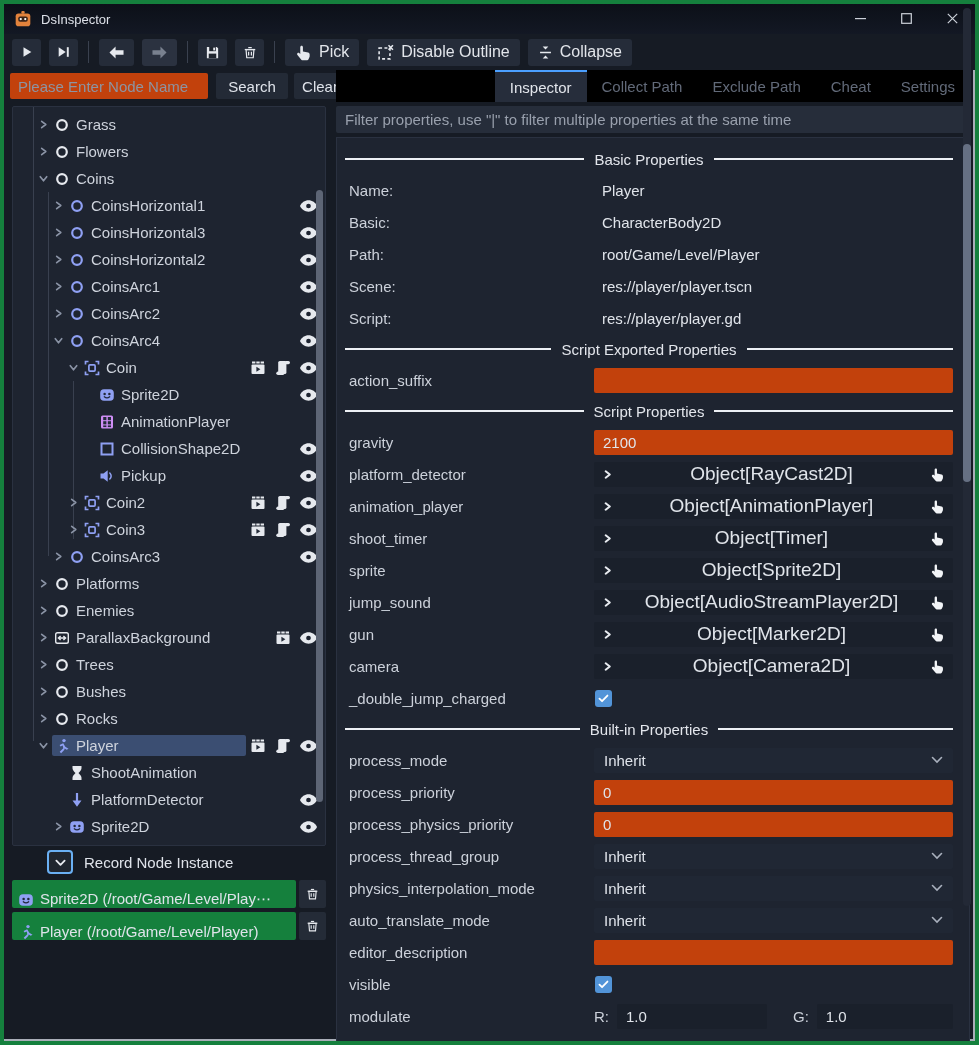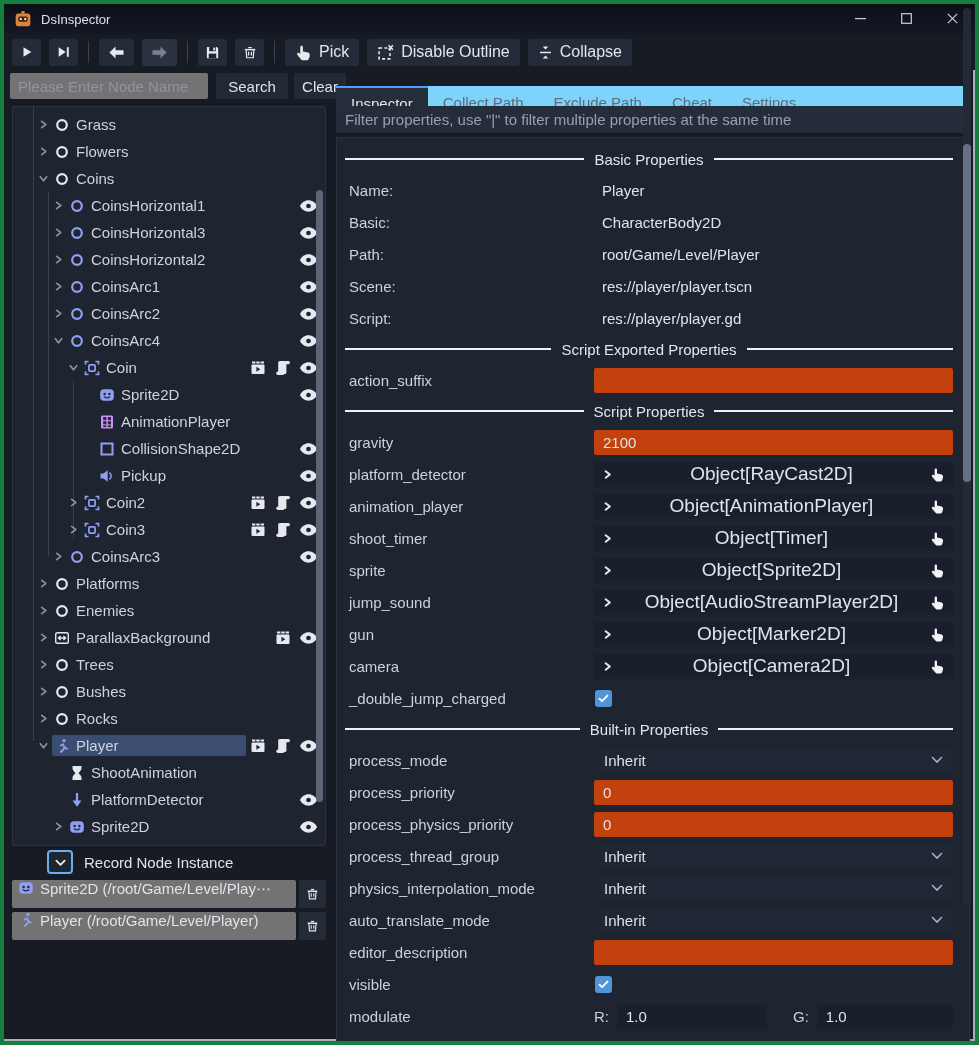--- a/index.html
+++ b/index.html
@@ -24,27 +24,27 @@
   .tb-btn{height:27px;min-width:29px;background:#252c39;border-radius:3px;display:flex;
           align-items:center;justify-content:center;color:#e2e5ea;font-size:16px;padding:0 5px;box-sizing:border-box;}
   .tb-btn.wide{min-width:35px;}
   .tb-btn.disabled{background:#2b3240;}
   .tb-btn.labeled{padding:0 10px;gap:7px;}
   .tb-sep{width:1px;height:22px;background:#3a414f;margin:0 2px;}
   .tb-btn .icn svg{display:block;}
 
   
   .subbar{position:absolute;left:0;top:66px;width:100%;height:32px;}
-  .node-input{position:absolute;left:6px;top:3px;width:198px;height:26px;background:#737373;border:none;
+  .node-input{position:absolute;left:6px;top:3px;width:198px;height:26px;background:#c2410c;border:none;
               border-radius:2px;color:#d6dae1;font-size:15px;padding:0 8px;box-sizing:border-box;outline:none;
               font-family:inherit;}
   .node-input::placeholder{color:#8d94a2;}
   .flat-btn{position:absolute;top:3px;height:26px;background:#232a36;border:none;border-radius:2px;
             color:#dfe3ea;font-size:15px;font-family:inherit;}
-  .tabstrip{position:absolute;left:332px;top:16px;width:634px;height:32px;background:#7dd3fc;display:flex;}
+  .tabstrip{position:absolute;left:332px;top:0;width:634px;height:32px;background:#000000;display:flex;justify-content:flex-end;}
   .tab{height:100%;padding:0 15px;display:flex;align-items:center;font-size:15px;color:#626a79;
        box-sizing:border-box;}
   .tab.active{background:#262d3b;color:#e2e5eb;border-top:2px solid var(--accent);padding-top:0;}
 
   
   .tree-panel{position:absolute;left:8px;top:102px;width:314px;height:740px;background:#1e2430;
               border:1px solid #2a3140;border-radius:2px;box-sizing:border-box;overflow:hidden;}
   .tree-inner{position:relative;padding-top:4px;}
   .guide{position:absolute;width:1px;background:#39404f;}
   .tree-row{height:27px;display:flex;align-items:center;font-size:15px;color:#ced3dc;position:relative;}
@@ -60,21 +60,21 @@
   .badges .eye svg{width:17px;height:12px;}
   .tree-scroll{position:absolute;right:2px;top:83px;width:7px;height:612px;background:#5d6575;border-radius:4px;}
 
   
   .record-header{position:absolute;left:8px;top:845px;width:314px;height:26px;display:flex;align-items:center;margin-left:35px;}
   .rec-toggle{width:26px;height:24px;border:2px solid #6ab0f3;border-radius:4px;background:#20262f;
               display:flex;align-items:center;justify-content:center;box-sizing:border-box;}
   .rec-toggle svg{width:11px;height:8px;}
   .rec-title{margin-left:11px;font-size:15px;color:#dfe3ea;}
   .record-item{position:absolute;left:8px;width:314px;height:28px;display:flex;}
-  .rec-label-box{flex:1;background:#737373;border-radius:2px;display:flex;align-items:flex-start;padding:0 6px;min-width:0;}
+  .rec-label-box{flex:1;background:#15803d;border-radius:2px;display:flex;align-items:flex-end;padding:0 6px;min-width:0;}
   .rec-label-box .icn{flex:0 0 16px;margin-right:6px;}
   .rec-label-box .icn svg{width:16px;height:16px;display:block;}
   .rec-label{font-size:15px;color:#dfe3ea;white-space:nowrap;overflow:hidden;}
   .rec-trash{width:27px;margin-left:3px;background:#242b37;border-radius:2px;display:flex;align-items:center;justify-content:center;}
   .rec-trash svg{width:13px;height:14px;}
 
   
   .filter-bar{position:absolute;left:332px;top:102px;width:634px;height:27px;background:#262d3a;border-radius:2px;
               border:none;color:#99a0ad;font-size:15px;padding:0 9px;box-sizing:border-box;outline:none;font-family:inherit;}
   .filter-bar::placeholder{color:#99a0ad;}

